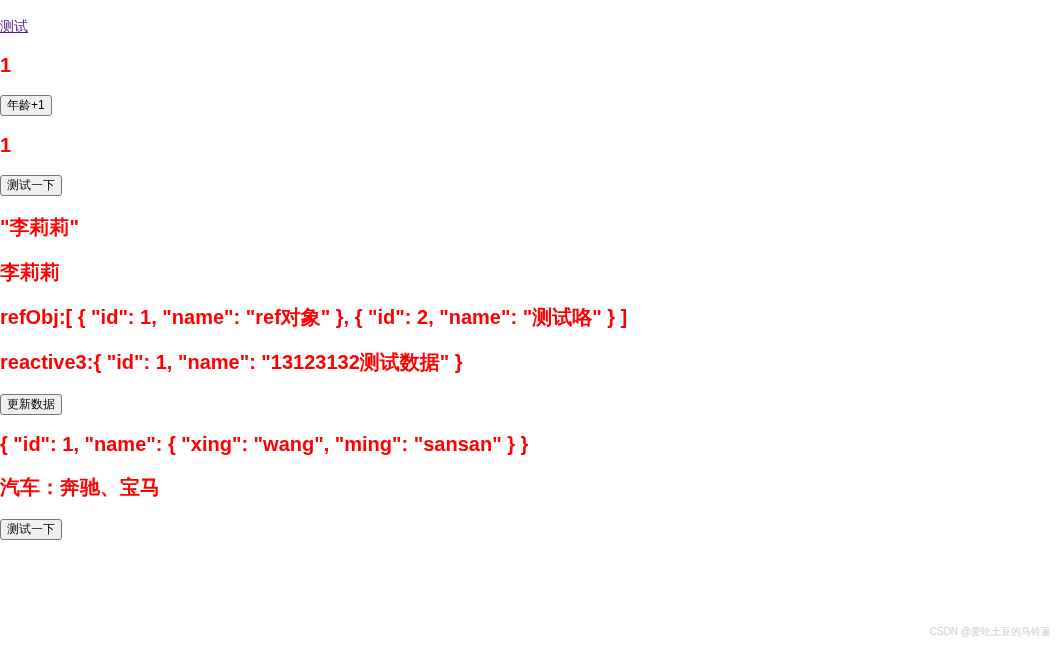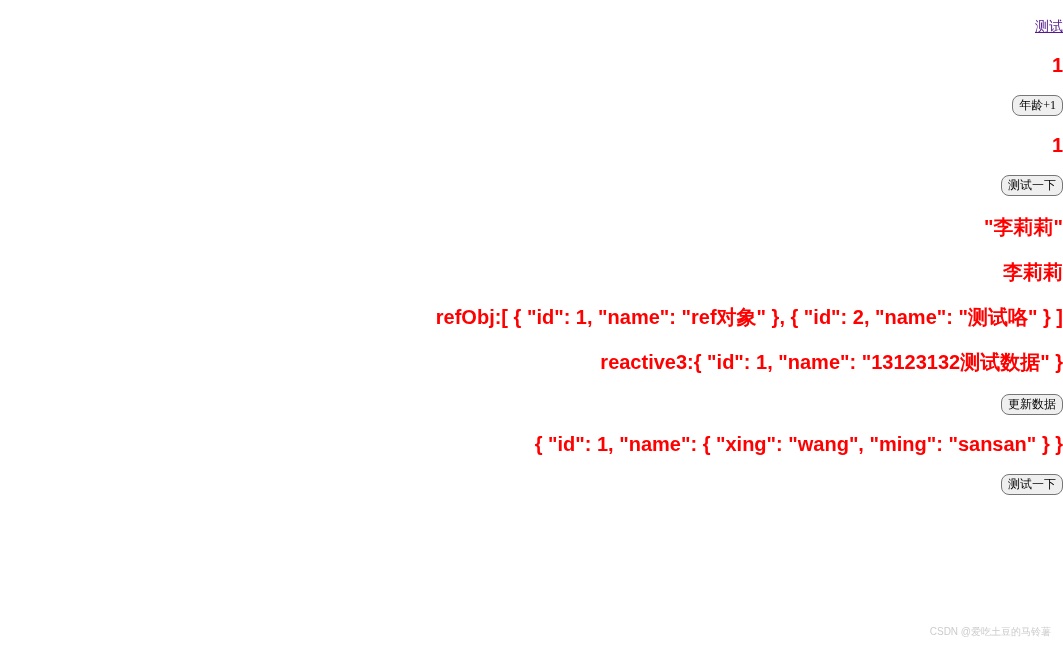--- a/index.html
+++ b/index.html
@@ -11,46 +11,45 @@
       font-family: Arial, "Microsoft YaHei", sans-serif;
       background: #ffffff;
       width: 1063px;
       height: 647px;
       position: relative;
     }
     .container {
       width: 100%;
       display: flex;
       flex-direction: column;
-      align-items: flex-end;
+      align-items: flex-start;
       padding-top: 18px;
     }
     .link {
       color: #551A8B;
       text-decoration: underline;
       font-size: 14px;
       margin-bottom: 18px;
       cursor: pointer;
     }
     .red-heading {
       color: #ff0000;
       font-weight: bold;
       font-size: 20px;
       margin-bottom: 18px;
     }
     .btn {
       font-size: 12px;
       padding: 1px 6px;
       background: #efefef;
       border: 1px solid #767676;
-      border-radius: 8px;
+      border-radius: 3px;
       cursor: pointer;
       margin-bottom: 18px;
-      font-family: Liberation Serif, serif;
-      margin-left: 40px;
+      font-family: Liberation Sans, sans-serif;
     }
     .big-red {
       color: #ff0000;
       font-weight: bold;
       font-size: 20px;
       margin-bottom: 18px;
       text-align: center;
     }
     .watermark {
       position: absolute;
@@ -84,17 +83,20 @@
   </div>
 
   <div class="big-red">
     <span>reactive3:</span><span>{ "id": 1, "name": "13123132测试数据" }</span>
   </div>
 
   <button class="btn">更新数据</button>
 
   <div class="big-red">{ "id": 1, "name": { "xing": "wang", "ming": "sansan" } }</div>
 
+  <div class="big-red">
+    <span>汽车：</span><span>奔驰、宝马</span>
+  </div>
 
   <button class="btn">测试一下</button>
 </div>
 
 <div class="watermark">CSDN @爱吃土豆的马铃薯</div>
 
 </body></html>

